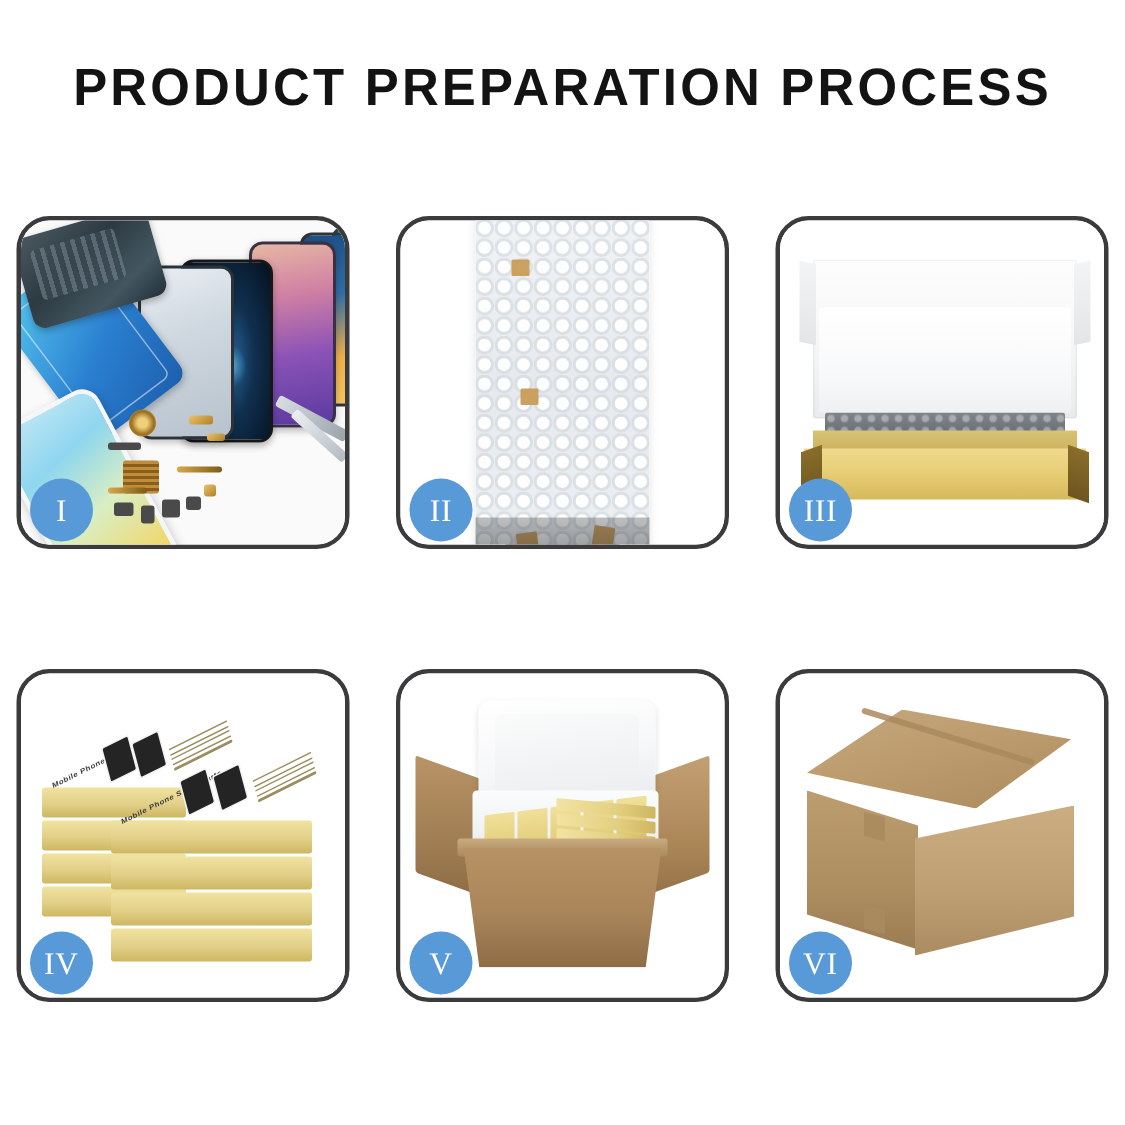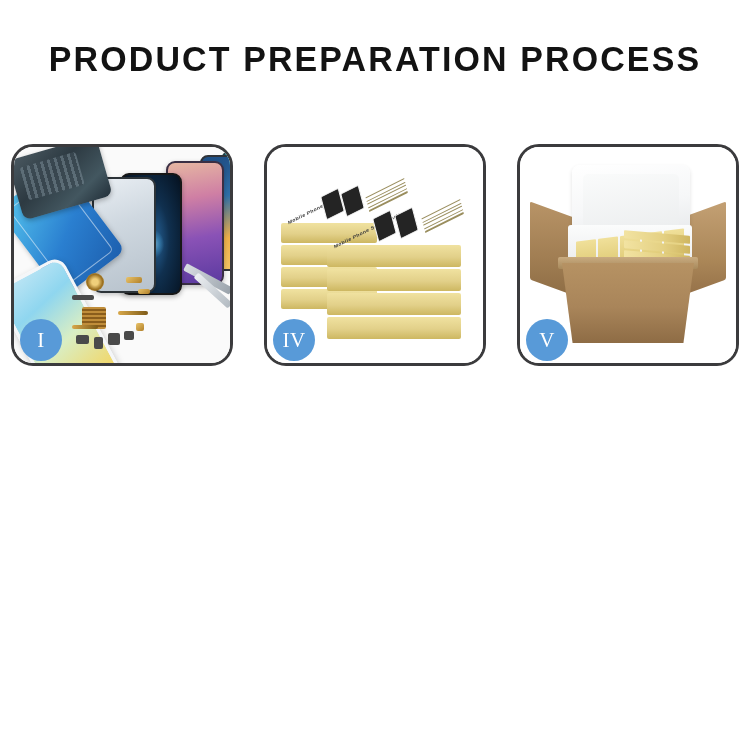--- a/index.html
+++ b/index.html
@@ -303,21 +303,43 @@
           <div class="pt" style="left:36px;top:62px;width:12px;height:12px;"></div>
           <div class="pt" style="left:52px;top:60px;width:10px;height:9px;"></div>
           <div class="pt gold" style="left:64px;top:52px;width:8px;height:8px;"></div>
         </div>
         <div class="tweezer"></div>
         <div class="tweezer2"></div>
       </div>
       <div class="badge">I</div>
     </div>
 
-
+    <div class="panel">
+      <div class="panel-inner p2">
+        <div class="inner-part"></div>
+        <div class="bubblewrap"></div>
+        <div class="bwshade"></div>
+        <div class="tape t1"></div>
+        <div class="tape t2"></div>
+        <div class="tape t3"></div>
+        <div class="tape t4"></div>
+      </div>
+      <div class="badge">II</div>
+    </div>
+
+    <div class="panel">
+      <div class="panel-inner p3">
+        <div class="box3-lid"></div>
+        <div class="box3-foam"></div>
+        <div class="box3-grey"></div>
+        <div class="box3-inner-wall"></div>
+        <div class="box3-front"></div>
+      </div>
+      <div class="badge">III</div>
+    </div>
 
     <div class="panel">
       <div class="panel-inner p4">
         <div class="stack">
 
           <div class="sfront" style="left:6px;top:120px;width:96px;height:20px;border-radius:2px;"></div>
           <div class="sfront" style="left:6px;top:98px;width:96px;height:20px;border-radius:2px;"></div>
           <div class="sfront" style="left:6px;top:76px;width:96px;height:20px;border-radius:2px;"></div>
           <div class="sfront" style="left:6px;top:54px;width:96px;height:20px;border-radius:2px;"></div>
 
@@ -376,15 +398,26 @@
             <i></i>
             <i></i>
             <i></i>
           </div>
         <div class="c5-lip"></div>
         <div class="c5-body"></div>
       </div>
       <div class="badge">V</div>
     </div>
 
+    <div class="panel">
+      <div class="panel-inner p6">
+        <div class="c6-top"></div>
+        <div class="c6-seam"></div>
+        <div class="c6-left"></div>
+        <div class="c6-right"></div>
+        <div class="c6-tape a"></div>
+        <div class="c6-tape b"></div>
+      </div>
+      <div class="badge">VI</div>
+    </div>
 
   </div>
 </div>
 
 </body></html>

